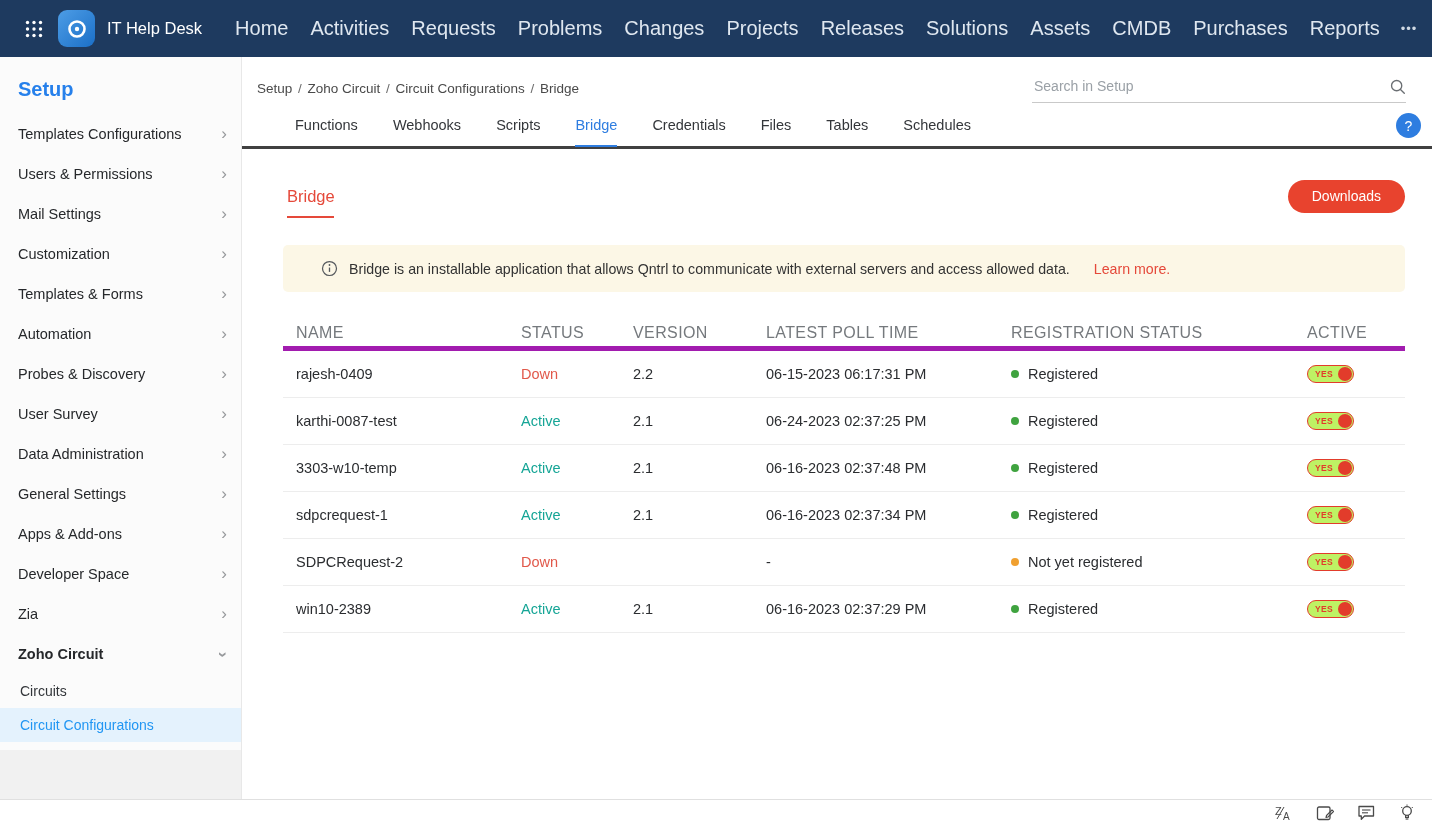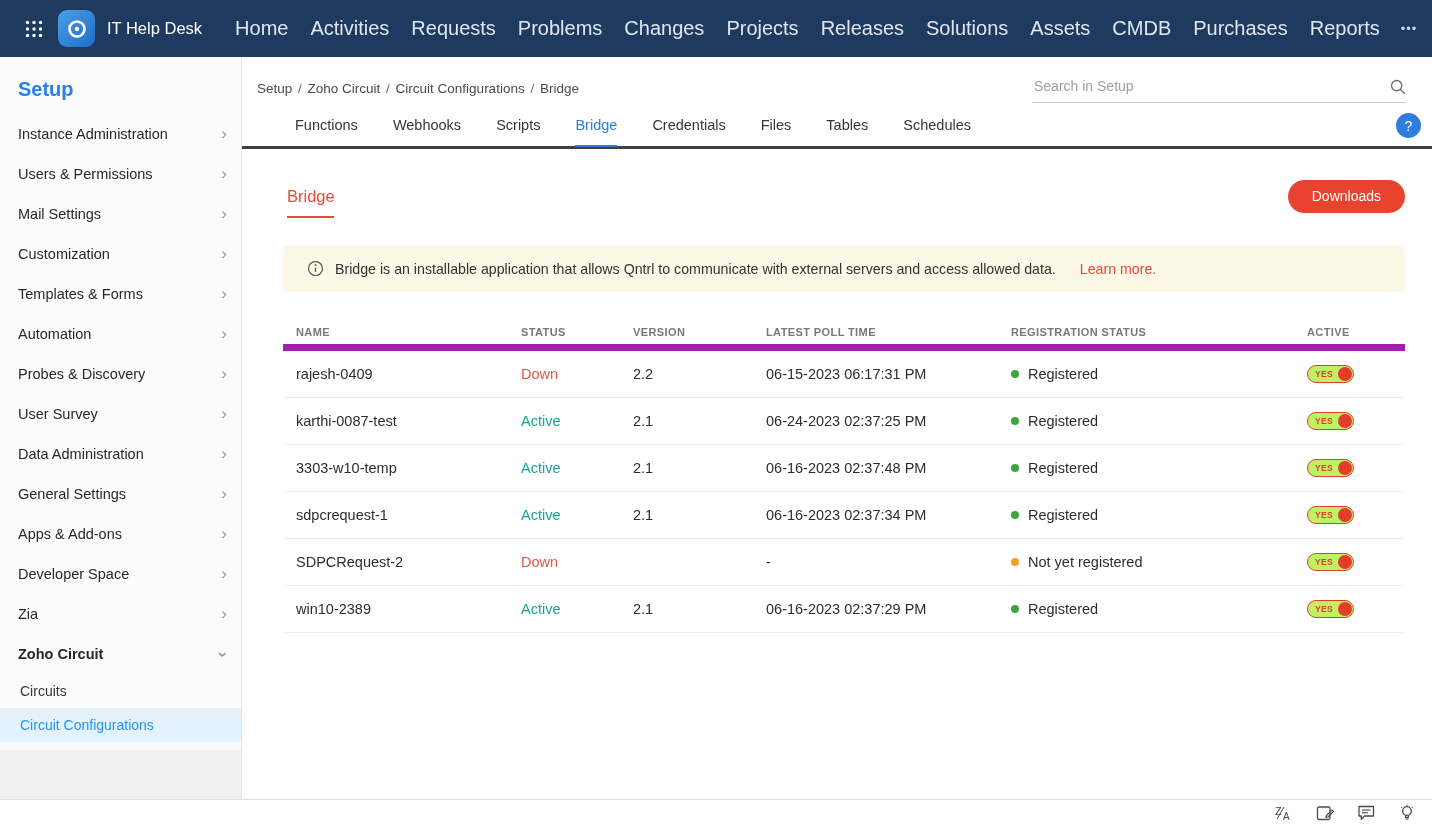--- a/index.html
+++ b/index.html
@@ -66,27 +66,27 @@
   .tab{font-size:14.5px;color:#33363a;padding-bottom:12px;cursor:pointer;white-space:nowrap;}
   .tab.active{color:var(--accent-blue);border-bottom:2px solid var(--accent-blue);margin-bottom:-1px;}
   .help-btn{position:absolute;top:56px;right:11px;width:25px;height:25px;border-radius:50%;background:var(--accent-blue);
     color:#fff;font-size:14px;display:flex;align-items:center;justify-content:center;cursor:pointer;}
   .section-row{position:absolute;top:122px;left:45px;right:27px;display:flex;align-items:center;justify-content:space-between;height:34px;}
   .section-title{font-size:16.5px;color:var(--accent-red);position:relative;}
   .section-title::after{content:"";position:absolute;left:0;bottom:-12px;width:47px;height:2px;background:var(--accent-red);}
   .downloads-btn{height:33px;padding:0 24px;border:none;border-radius:17px;background:var(--downloads-button-red);
     color:#fff;font-size:14px;font-family:"Liberation Sans",sans-serif;cursor:pointer;}
   .info-banner{position:absolute;top:188px;left:41px;right:27px;height:47px;background:var(--banner-bg);
-    border-radius:5px;display:flex;align-items:center;padding:0 24px;font-size:14.2px;color:#333;}
+    border-radius:5px;display:flex;align-items:center;padding:0 38px;font-size:14.2px;color:#333;}
   .info-banner .info-ic{margin-right:11px;display:flex;}
   .learn-more{color:var(--accent-red);margin-left:24px;cursor:pointer;white-space:nowrap;}
   
   .bridge-table{position:absolute;top:262px;left:41px;right:27px;}
   .thead,.trow{display:grid;grid-template-columns:238px 112px 133px 245px 296px 1fr;align-items:center;}
-  .thead{height:32px;border-bottom:7px solid #a21caf;font-size:11px;font-weight:bold;color:#75797d;letter-spacing:.4px;}
+  .thead{height:32px;border-bottom:5px solid #a21caf;font-size:16px;font-weight:normal;color:#75797d;letter-spacing:.4px;}
   .thead > div:first-child, .trow > div:first-child{padding-left:13px;}
   .trow{height:47px;border-bottom:1px solid #ededed;font-size:14.5px;color:#2b2d30;}
   .status.down{color:var(--status-down-red);}
   .status.active{color:var(--status-active-teal);}
   .reg-cell{display:flex;align-items:center;}
   .dot{width:8px;height:8px;border-radius:50%;margin-right:9px;flex:none;}
   .dot.green{background:var(--registered-dot-green);}
   .dot.orange{background:var(--not-registered-dot-orange);}
   .toggle{width:47px;height:18px;border:1px solid var(--badge-red);border-radius:10px;position:relative;
     display:flex;align-items:center;cursor:pointer;background:#bef264;}
@@ -189,21 +189,21 @@
         <path d="M3 18 C4 13 16 13 17 18 Z" fill="#8a93a0"></path>
       </svg>
     </div>
   </div>
 </header>
 
 <aside class="sidebar">
   <div class="sidebar-title">Setup</div>
   <div>
       <div class="side-item">
-        <span>Instance Administration</span>
+        <span>Templates Configurations</span>
         <span class="chev">›</span>
       </div>
       <div class="side-item">
         <span>Users &amp; Permissions</span>
         <span class="chev">›</span>
       </div>
       <div class="side-item">
         <span>Mail Settings</span>
         <span class="chev">›</span>
       </div>

